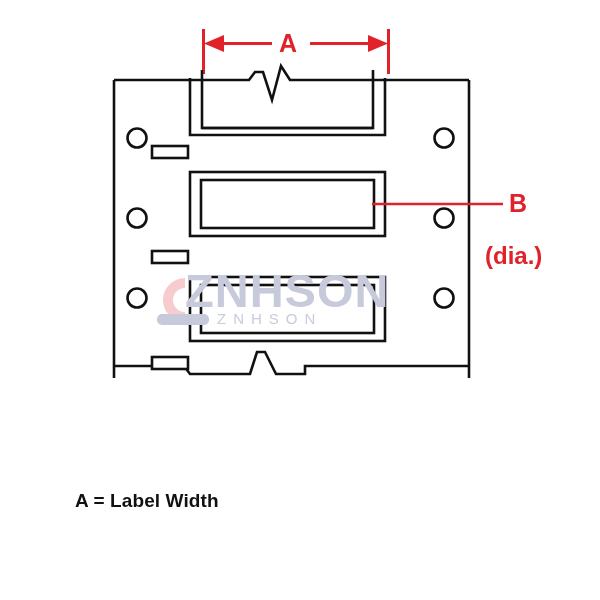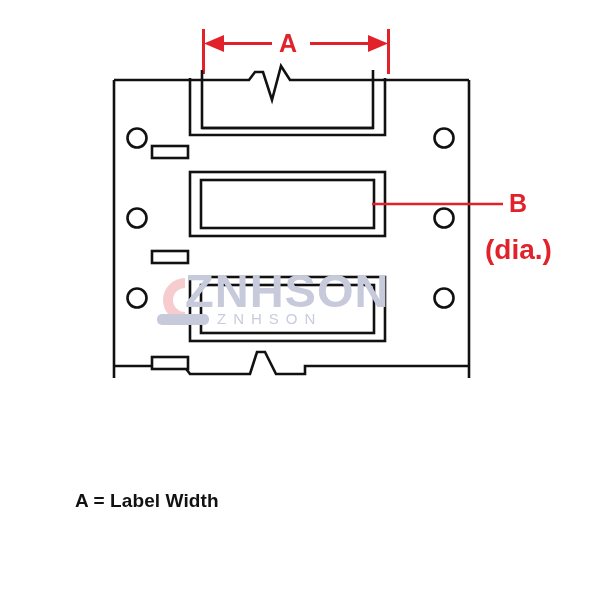--- a/index.html
+++ b/index.html
@@ -55,22 +55,22 @@
     top: 29px;
     font-size: 25px;
   }
   #label-b {
     left: 509px;
     top: 189px;
     font-size: 25px;
   }
   #label-b-dia {
     left: 485px;
-    top: 234px;
-    font-size: 28px;
+    top: 242px;
+    font-size: 24px;
   }
 
   
   #watermark {
     position: absolute;
     left: 143px;
     top: 262px;
     width: 330px;
     height: 80px;
     pointer-events: none;

